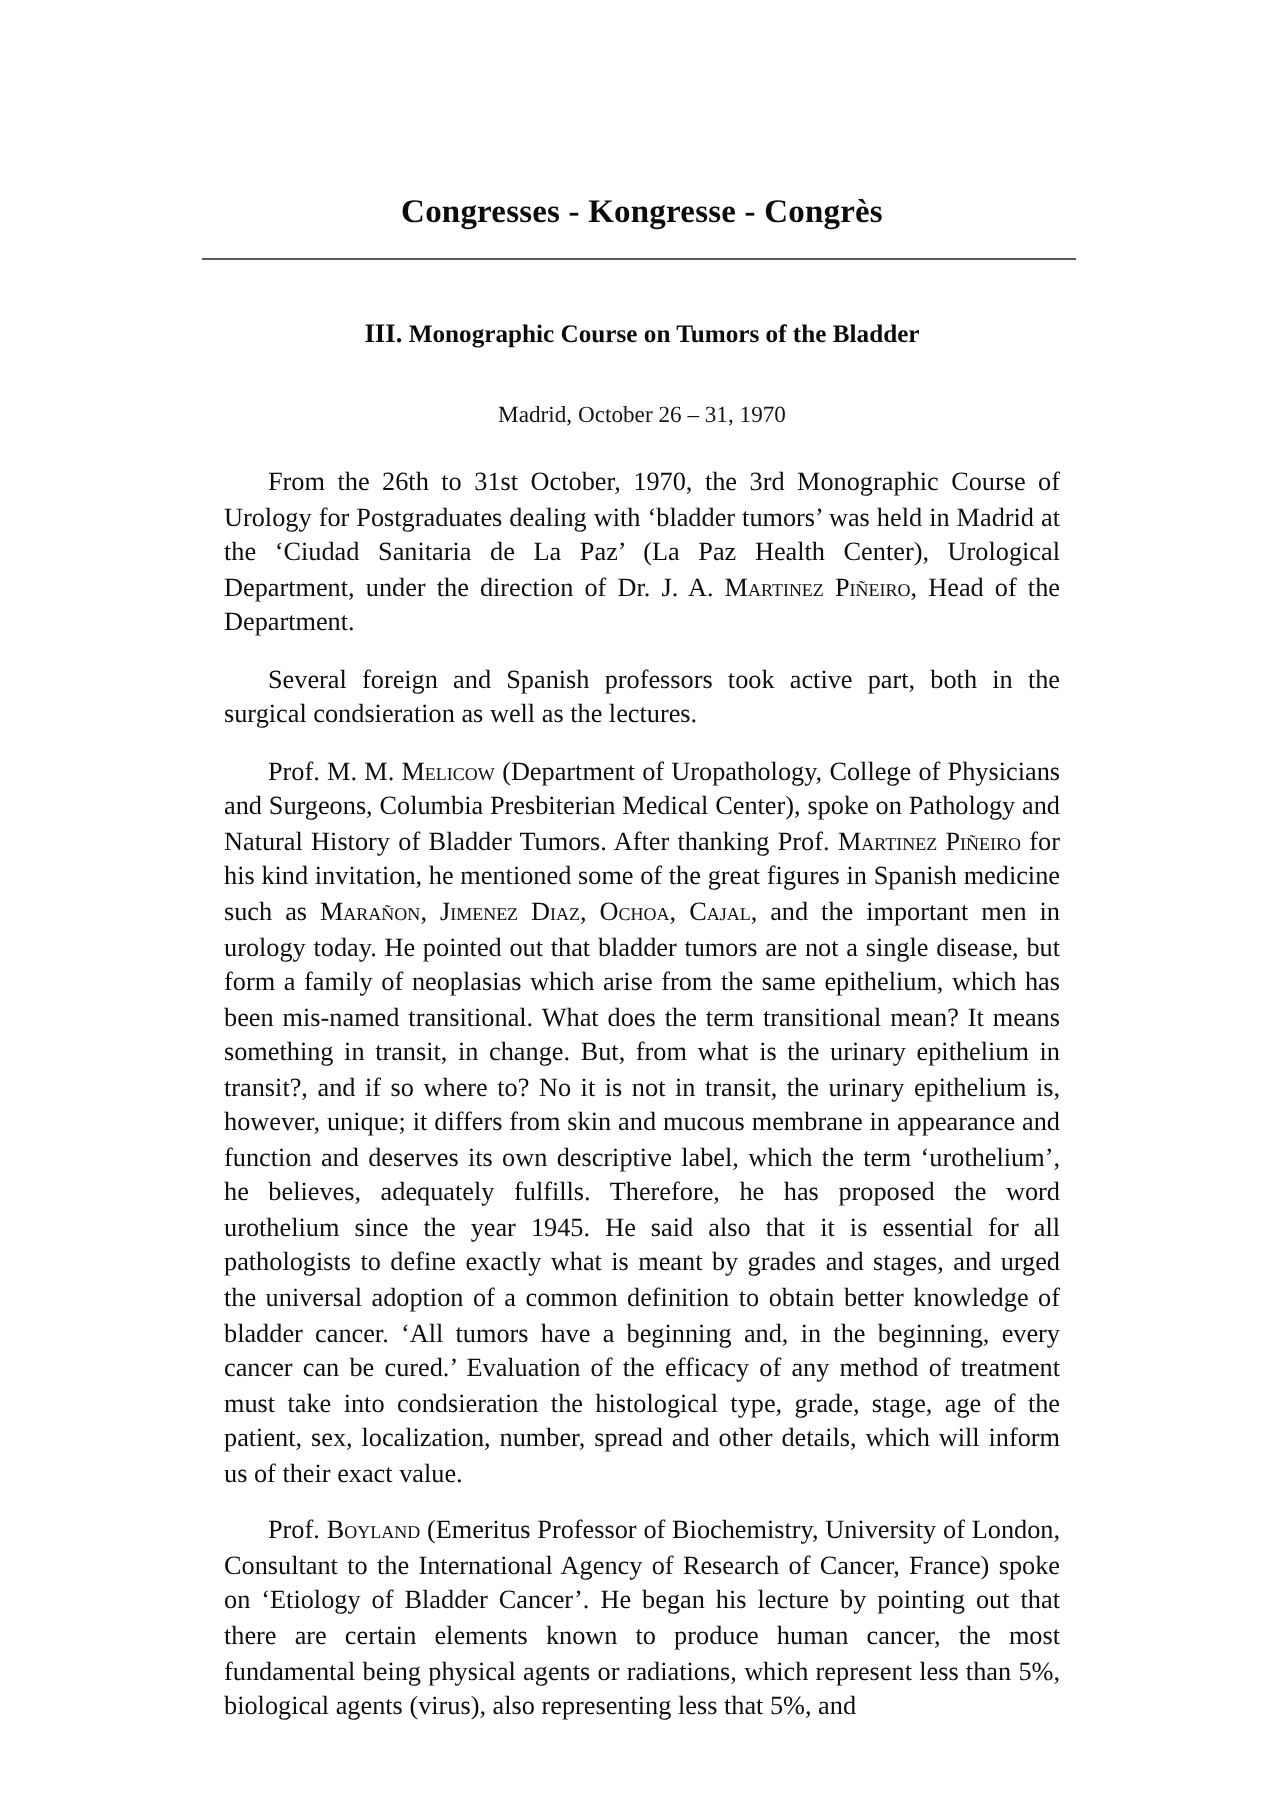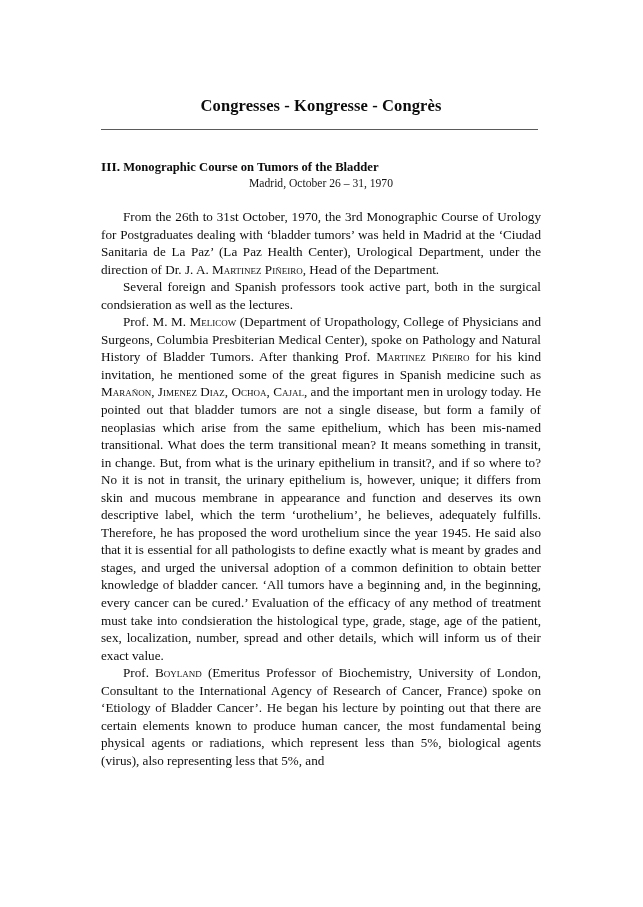--- a/index.html
+++ b/index.html
@@ -36,49 +36,49 @@
     line-height: 20px;
     color: #0c0c0c;
   }
   .rule {
     margin-top: 13px;
     height: 1px;
     background: #5a5a5a;
     width: 437px;
   }
   .section-title {
-    text-align: left;
+    text-align: center;
     font-size: 12.6px;
     font-weight: bold;
     margin-top: 29px;
     line-height: 16px;
     color: #0c0c0c;
   }
   .section-title .sc {
     font-variant: small-caps;
     font-size: 13.4px;
   }
   .section-sub {
     text-align: center;
     font-size: 11.6px;
-    margin-top: 1px;
+    margin-top: 25px;
     line-height: 15px;
     color: #141414;
   }
   .body-block {
     margin-top: 17px;
     font-size: 13.15px;
     line-height: 17.55px;
     text-align: justify;
     text-justify: inter-word;
     color: #0e0e0e;
     hyphens: none;
   }
   .body-block p {
-    margin: 0;
+    margin: 11px;
     text-indent: 22px;
   }
   .sc {
     font-variant: small-caps;
   }
 </style>
 </head>
 <body>
 
 <div class="page">

